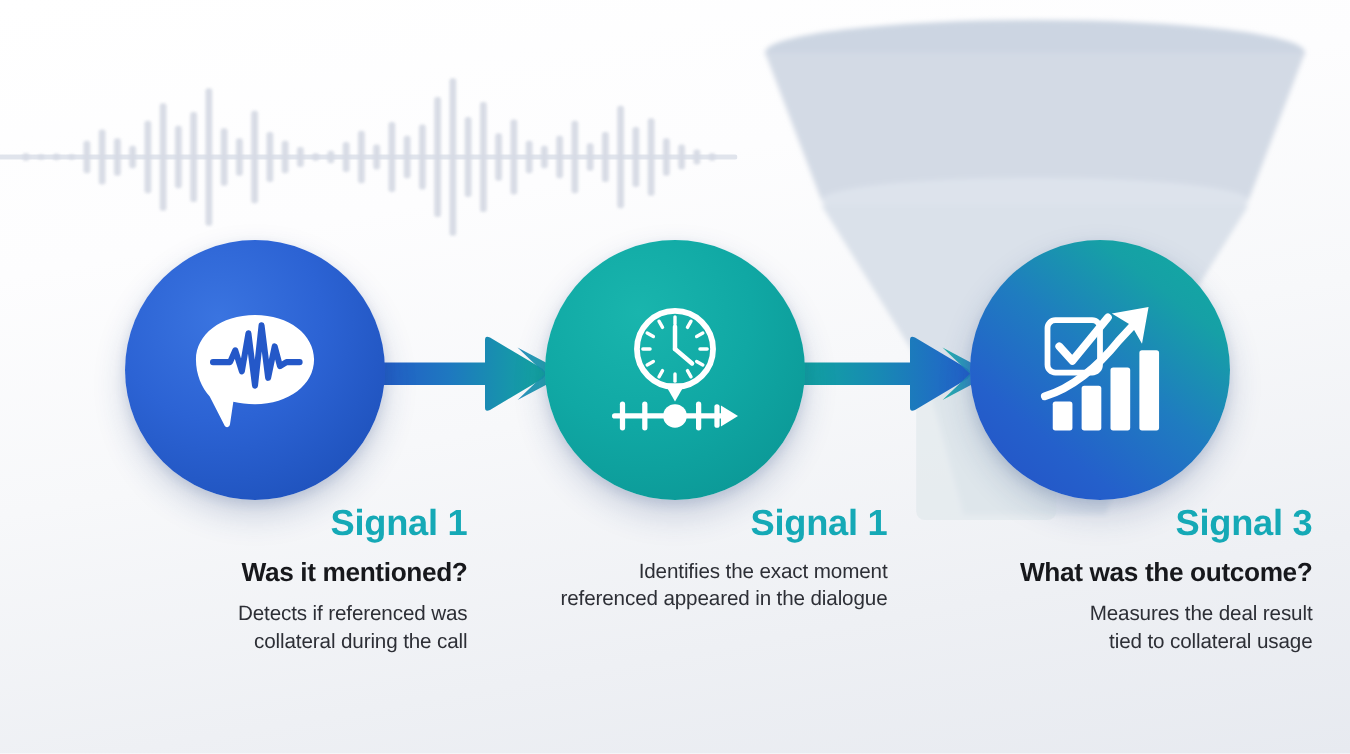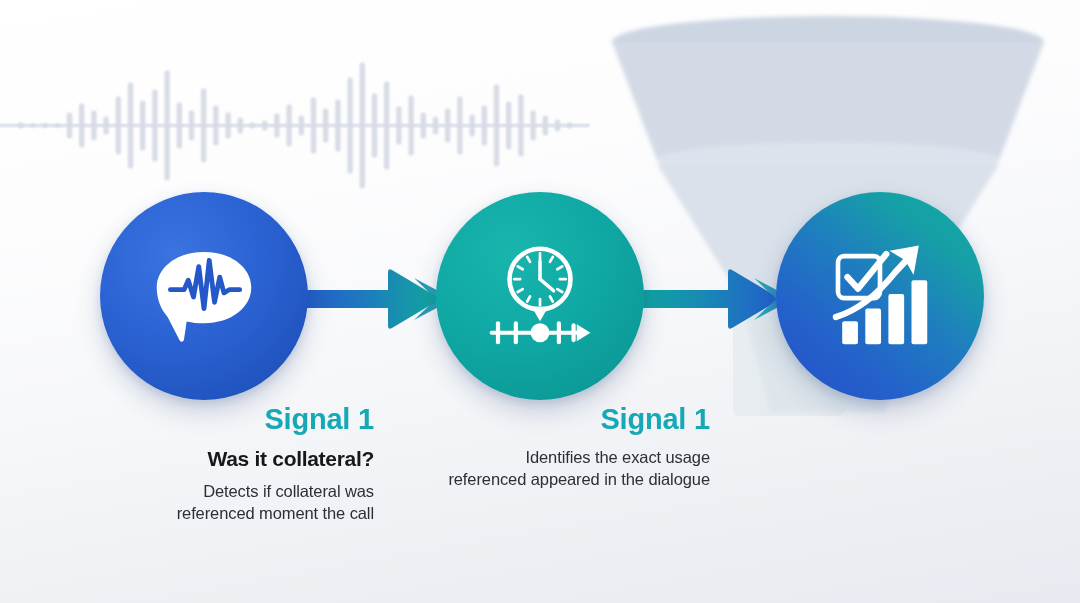--- a/index.html
+++ b/index.html
@@ -333,29 +333,37 @@
 
           <path d="M18 80 C38 74 58 58 74 38 L86 25" fill="none" stroke="#ffffff" stroke-width="6" stroke-linecap="round"></path>
           <path d="M69 17 L97 12 L92 40 L84 26 Z" fill="#ffffff"></path>
         </svg>
       </div>
     </div>
   </div>
 
   <div class="caption caption-1">
     <div class="signal-label">Signal 1</div>
-    <div class="signal-question">Was it collateral?</div>
+    <div class="signal-question">Was it mentioned?</div>
     <div class="signal-desc">
-      <span>Detects if collateral was</span>
-      <span>referenced moment the call</span>
+      <span>Detects if referenced was</span>
+      <span>collateral during the call</span>
     </div>
   </div>
 
   <div class="caption caption-2">
     <div class="signal-label">Signal 1</div>
     <div class="signal-desc">
-      <span>Identifies the exact usage</span>
+      <span>Identifies the exact moment</span>
       <span>referenced appeared in the dialogue</span>
     </div>
   </div>
 
+  <div class="caption caption-3">
+    <div class="signal-label">Signal 3</div>
+    <div class="signal-question">What was the outcome?</div>
+    <div class="signal-desc">
+      <span>Measures the deal result</span>
+      <span>tied to collateral usage</span>
+    </div>
+  </div>
 
 </div>
 
 </body></html>

